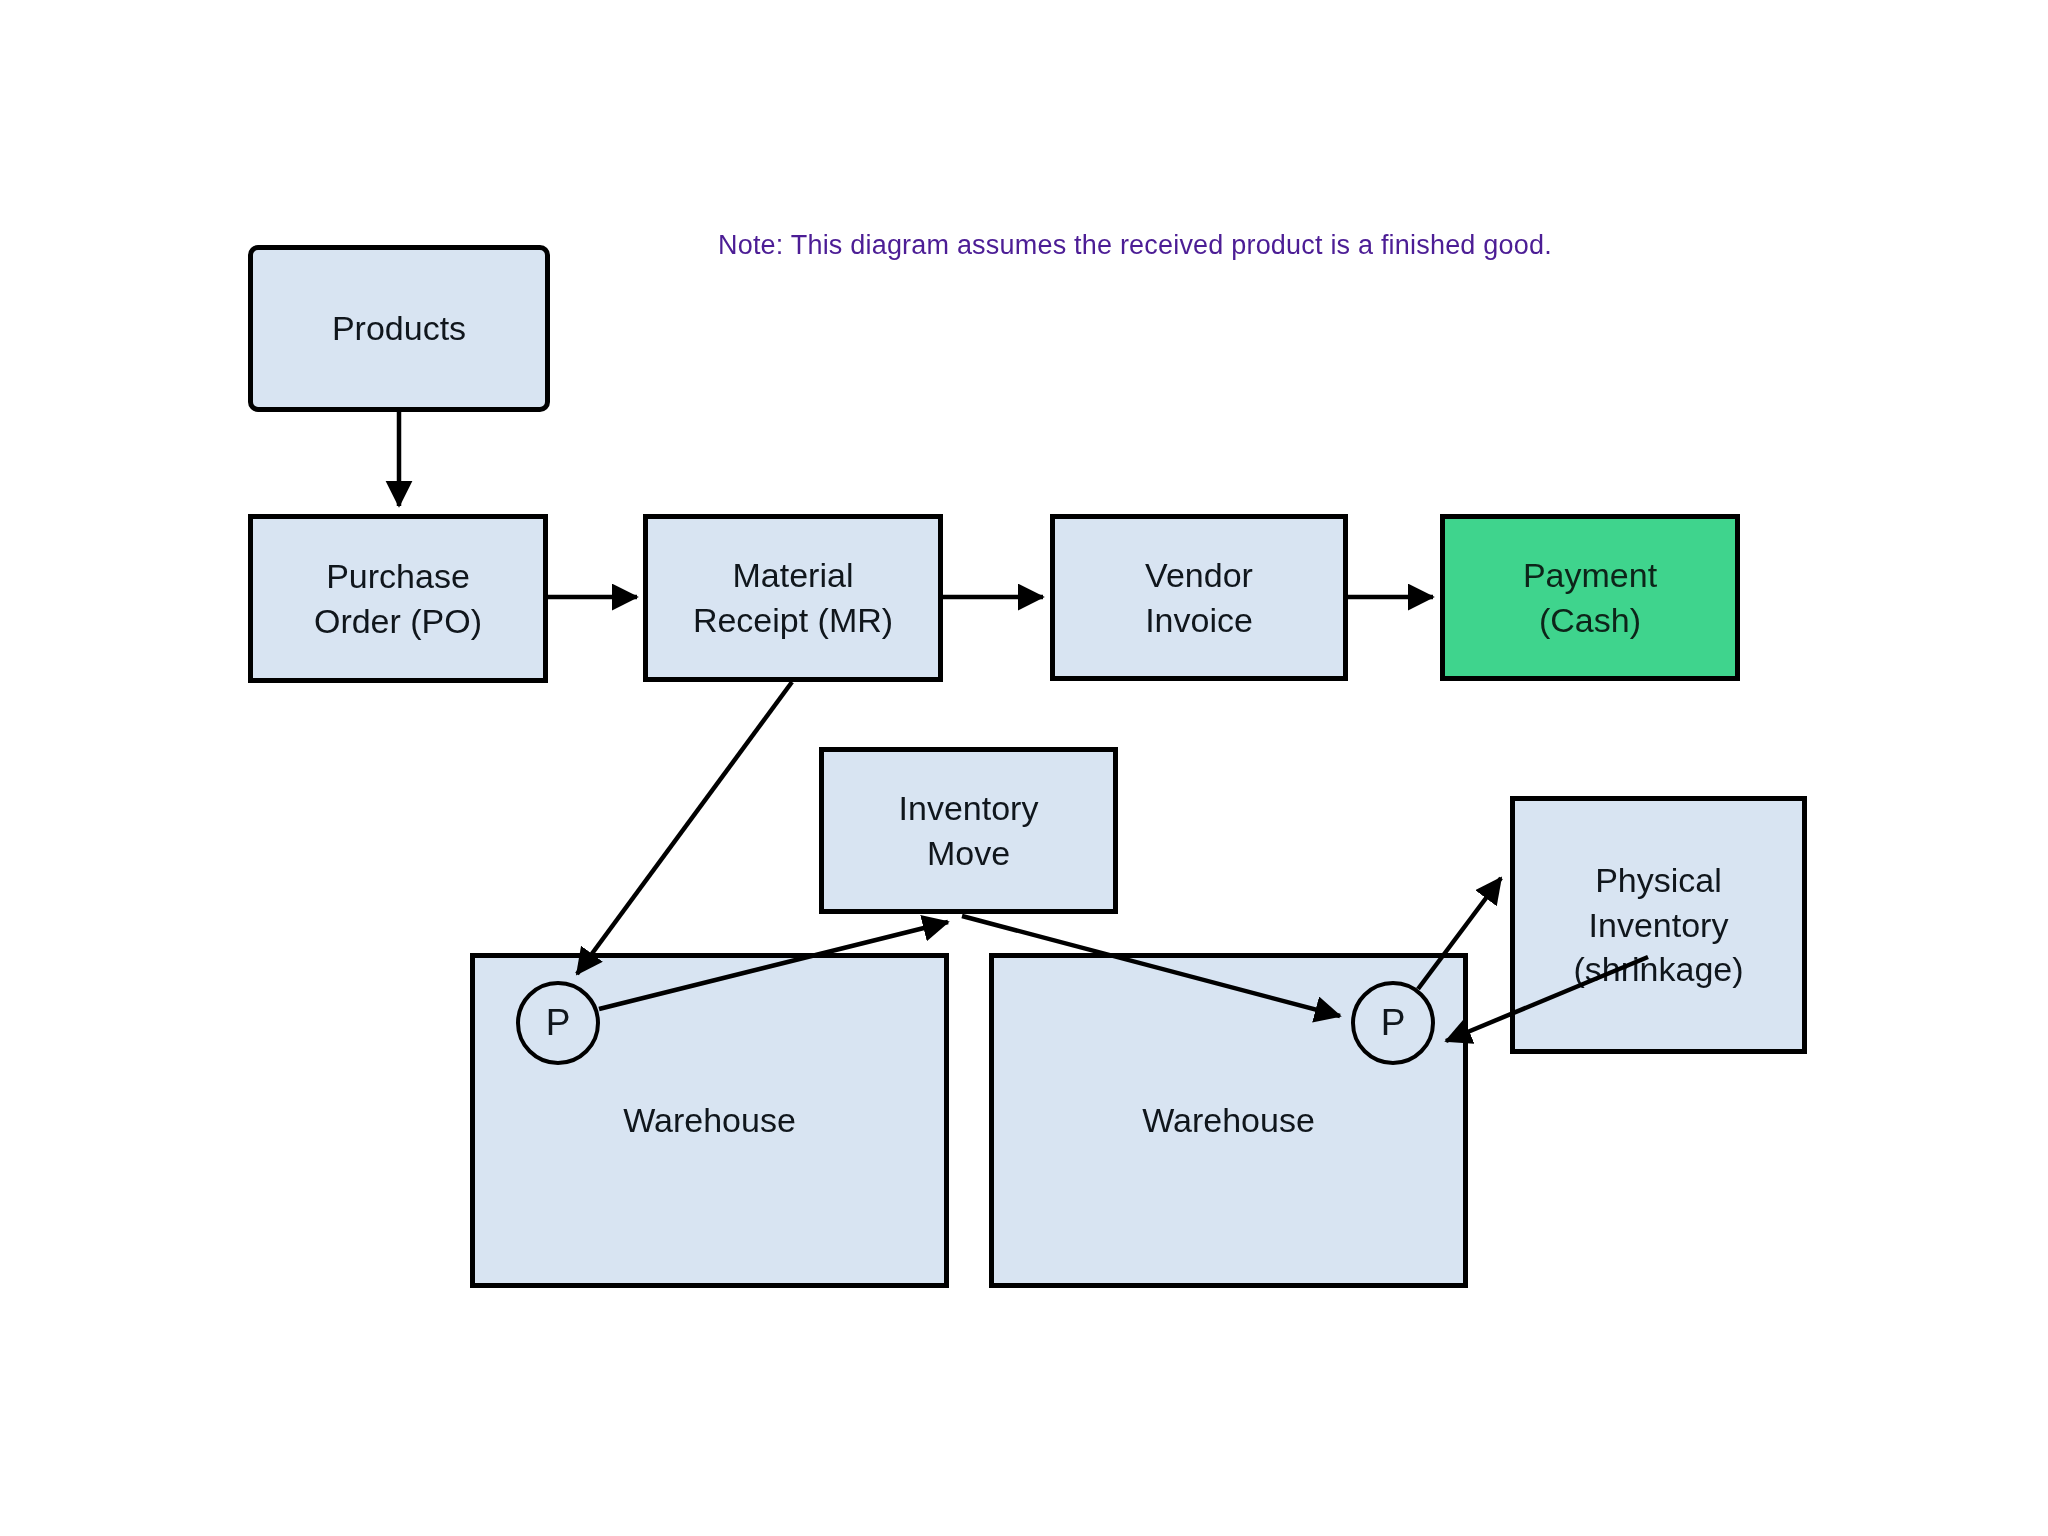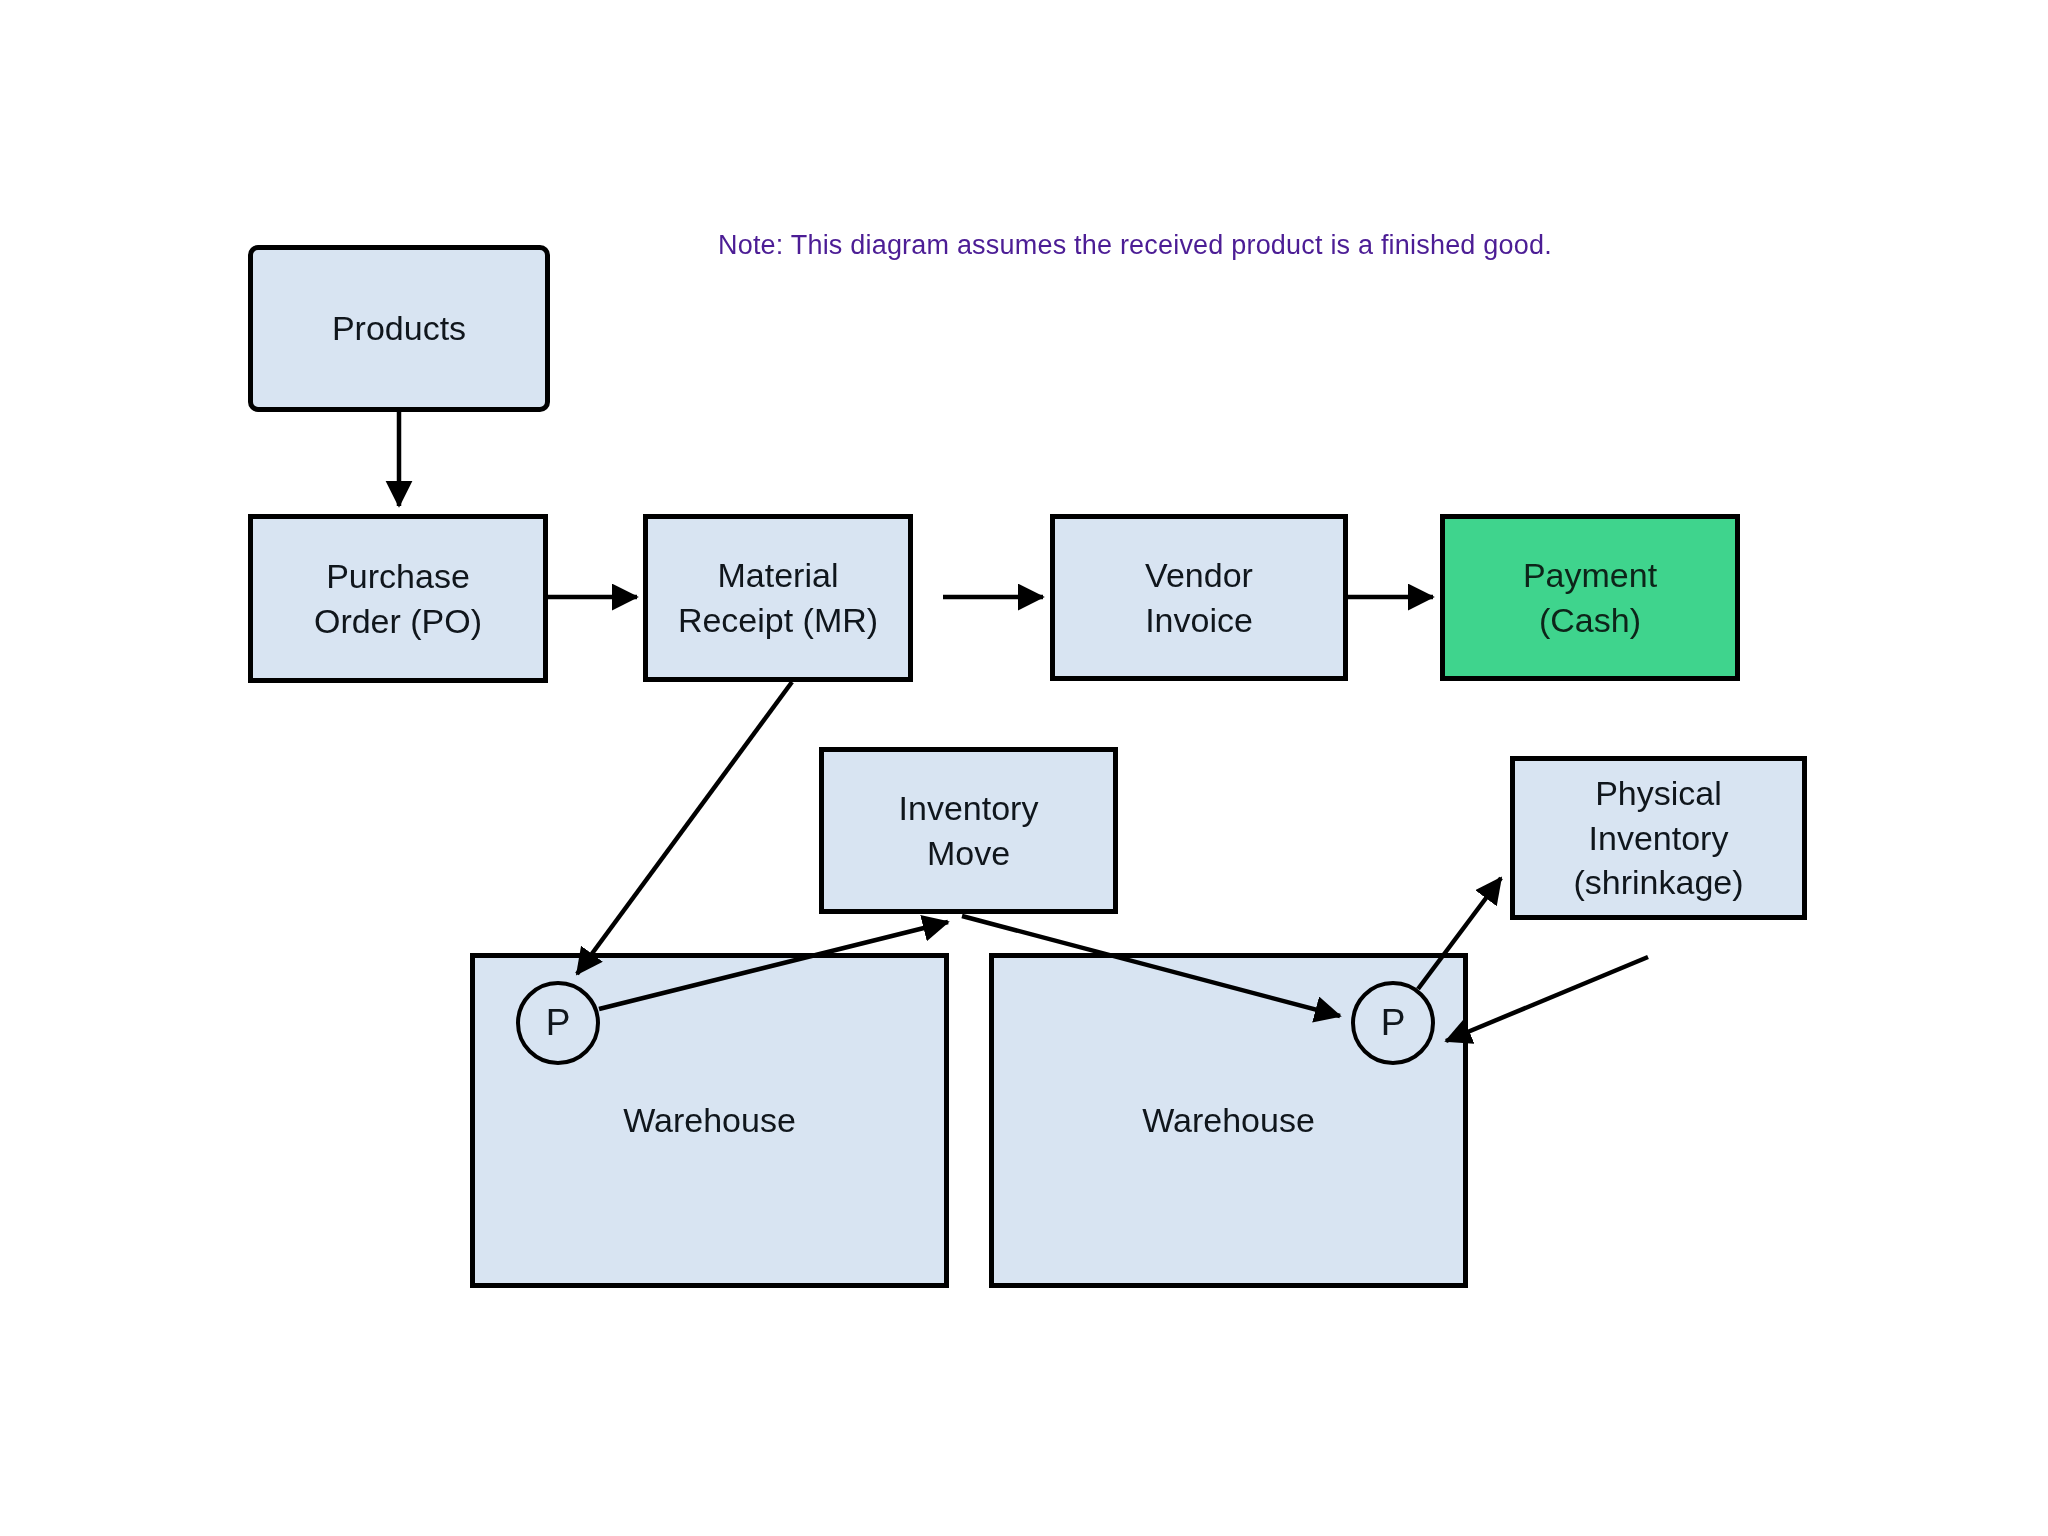--- a/index.html
+++ b/index.html
@@ -48,25 +48,25 @@
     font-size: 34px;
     line-height: 1.32;
     color: #10161c;
     white-space: pre-line;
   }
   .node.green { background: #3fd48d; }
   .node.green .node-label { color: #0d2419; }
 
   #node-products           { left: 248px;  top: 245px; width: 302px; height: 167px; border-radius: 10px; }
   #node-purchase-order     { left: 248px;  top: 514px; width: 300px; height: 169px; }
-  #node-material-receipt   { left: 643px;  top: 514px; width: 270px; height: 168px; }
+  #node-material-receipt   { left: 643px;  top: 514px; width: 300px; height: 168px; }
   #node-vendor-invoice     { left: 1050px; top: 514px; width: 298px; height: 167px; }
   #node-payment            { left: 1440px; top: 514px; width: 300px; height: 167px; }
   #node-inventory-move     { left: 819px;  top: 747px; width: 299px; height: 167px; }
-  #node-physical-inventory { left: 1510px; top: 756px; width: 297px; height: 164px; }
+  #node-physical-inventory { left: 1510px; top: 796px; width: 297px; height: 258px; }
   #node-warehouse-left     { left: 470px;  top: 953px; width: 479px; height: 335px; }
   #node-warehouse-right    { left: 989px;  top: 953px; width: 479px; height: 335px; }
 
   .p-circle {
     position: absolute;
     box-sizing: border-box;
     width: 84px;
     height: 84px;
     border-radius: 50%;
     border: 4px solid #000000;

